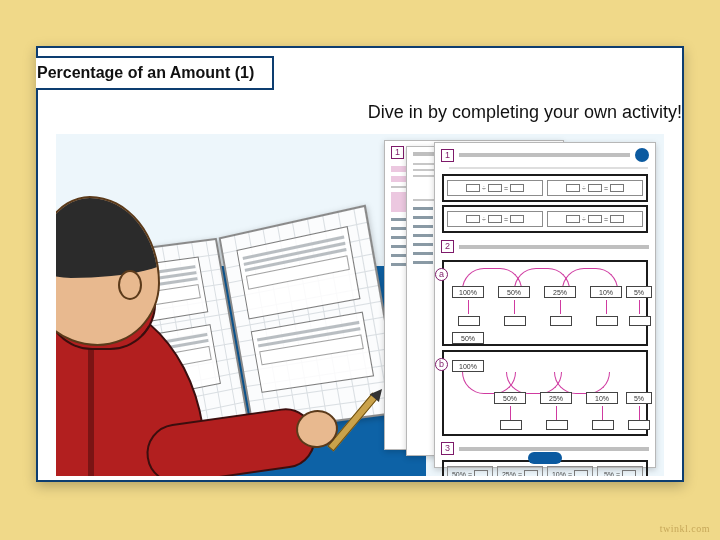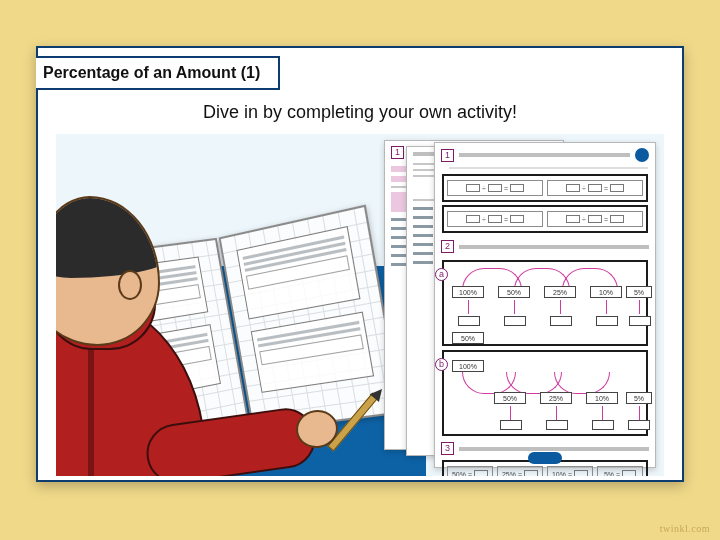--- a/index.html
+++ b/index.html
@@ -17,29 +17,29 @@
     border: 2px solid #0d3d70;
     box-shadow: 0 4px 12px rgba(0,0,0,0.25);
   }
   .title-ribbon {
     position: absolute;
     left: -2px; top: 8px;
     background: #fff;
     border-top: 2px solid #0d3d70;
     border-right: 2px solid #0d3d70;
     border-bottom: 2px solid #0d3d70;
-    padding: 6px 18px 6px 7px;
+    padding: 6px 18px 6px 1px;
     font-weight: bold;
     font-size: 16px;
     color: #111;
   }
   .subtitle {
     position: absolute;
     left: 0; right: 0; top: 54px;
-    text-align: center;
+    text-align: right;
     font-size: 18px;
     color: #111;
   }
   .content {
     position: absolute;
     left: 18px; right: 18px; top: 86px; bottom: 4px;
     background: #edf6fb;
     overflow: hidden;
   }
   

